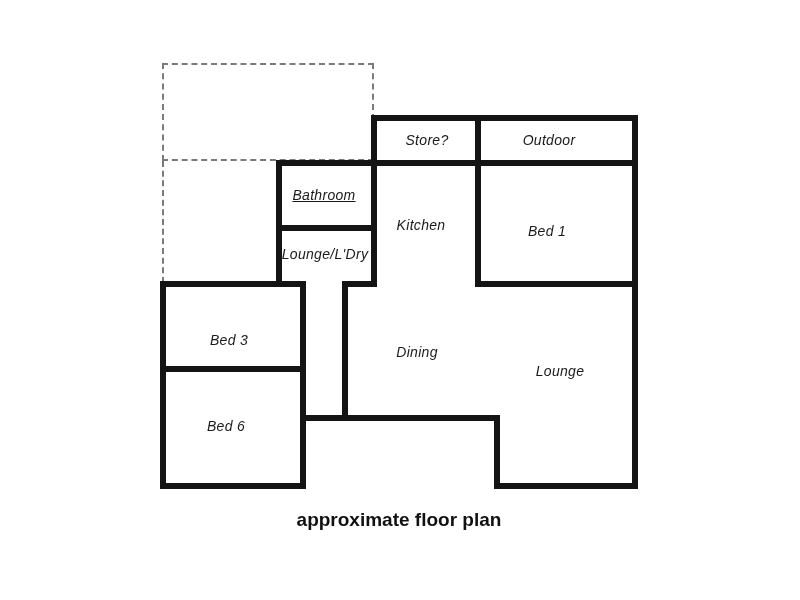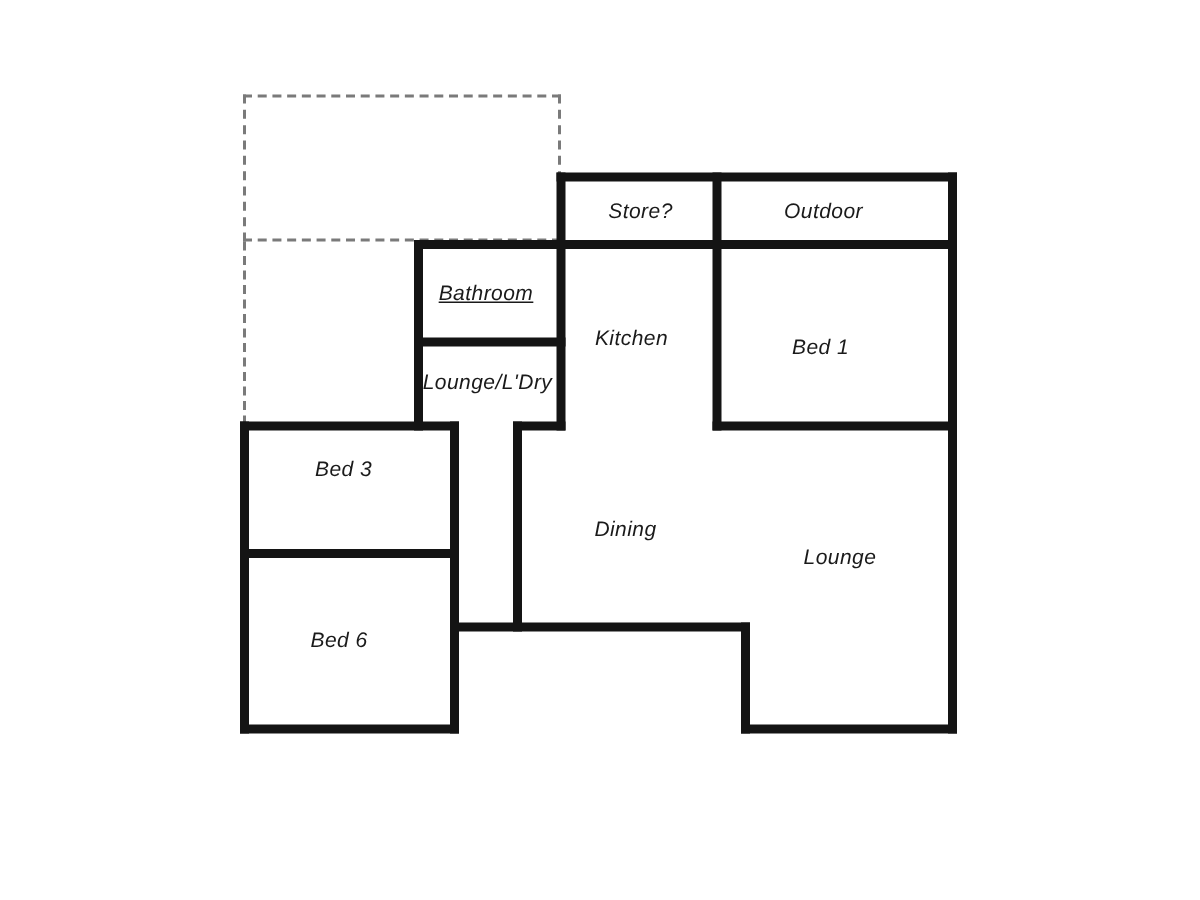--- a/index.html
+++ b/index.html
@@ -92,19 +92,20 @@
   <div class="wall" style="left:494px; top:415px; width:6px; height:74px;"></div>
   <div class="wall" style="left:494px; top:483px; width:144px; height:6px;"></div>
 
 
   <div class="label" style="left:427px; top:140px;">Store?</div>
   <div class="label" style="left:549px; top:140px;">Outdoor</div>
   <div class="label" style="left:324px; top:195px;text-decoration:underline;">Bathroom</div>
   <div class="label" style="left:421px; top:225px;">Kitchen</div>
   <div class="label" style="left:547px; top:231px;">Bed 1</div>
   <div class="label" style="left:325px; top:254px;">Lounge/L'Dry</div>
-  <div class="label" style="left:229px; top:312px;">Bed 3</div>
+  <div class="label" style="left:229px; top:340px;">Bed 3</div>
   <div class="label" style="left:417px; top:352px;">Dining</div>
   <div class="label" style="left:560px; top:371px;text-align:right;">Lounge</div>
   <div class="label" style="left:226px; top:426px;">Bed 6</div>
 
+  <div class="caption" style="left:399px; top:520px;">approximate floor plan</div>
 
 </div>
 
 </body></html>

